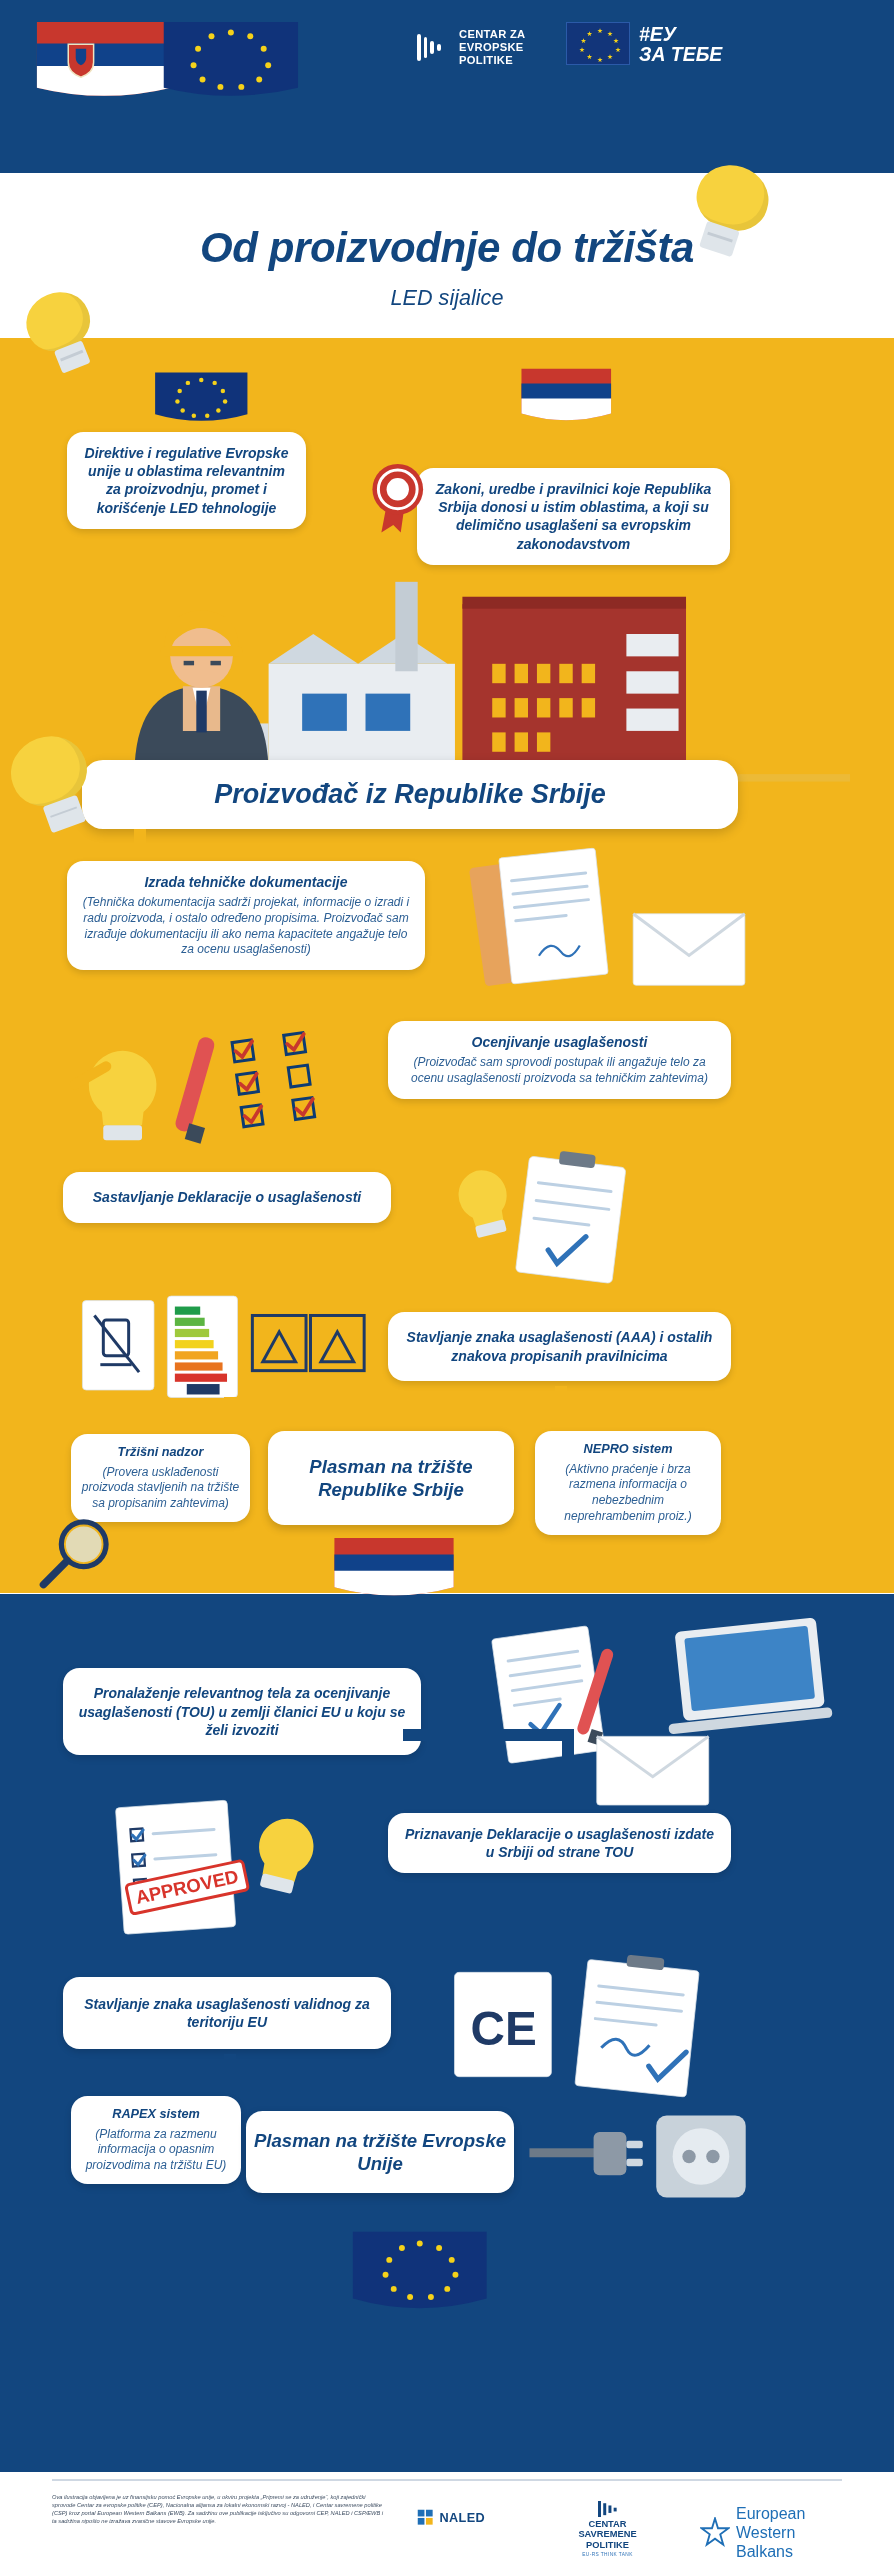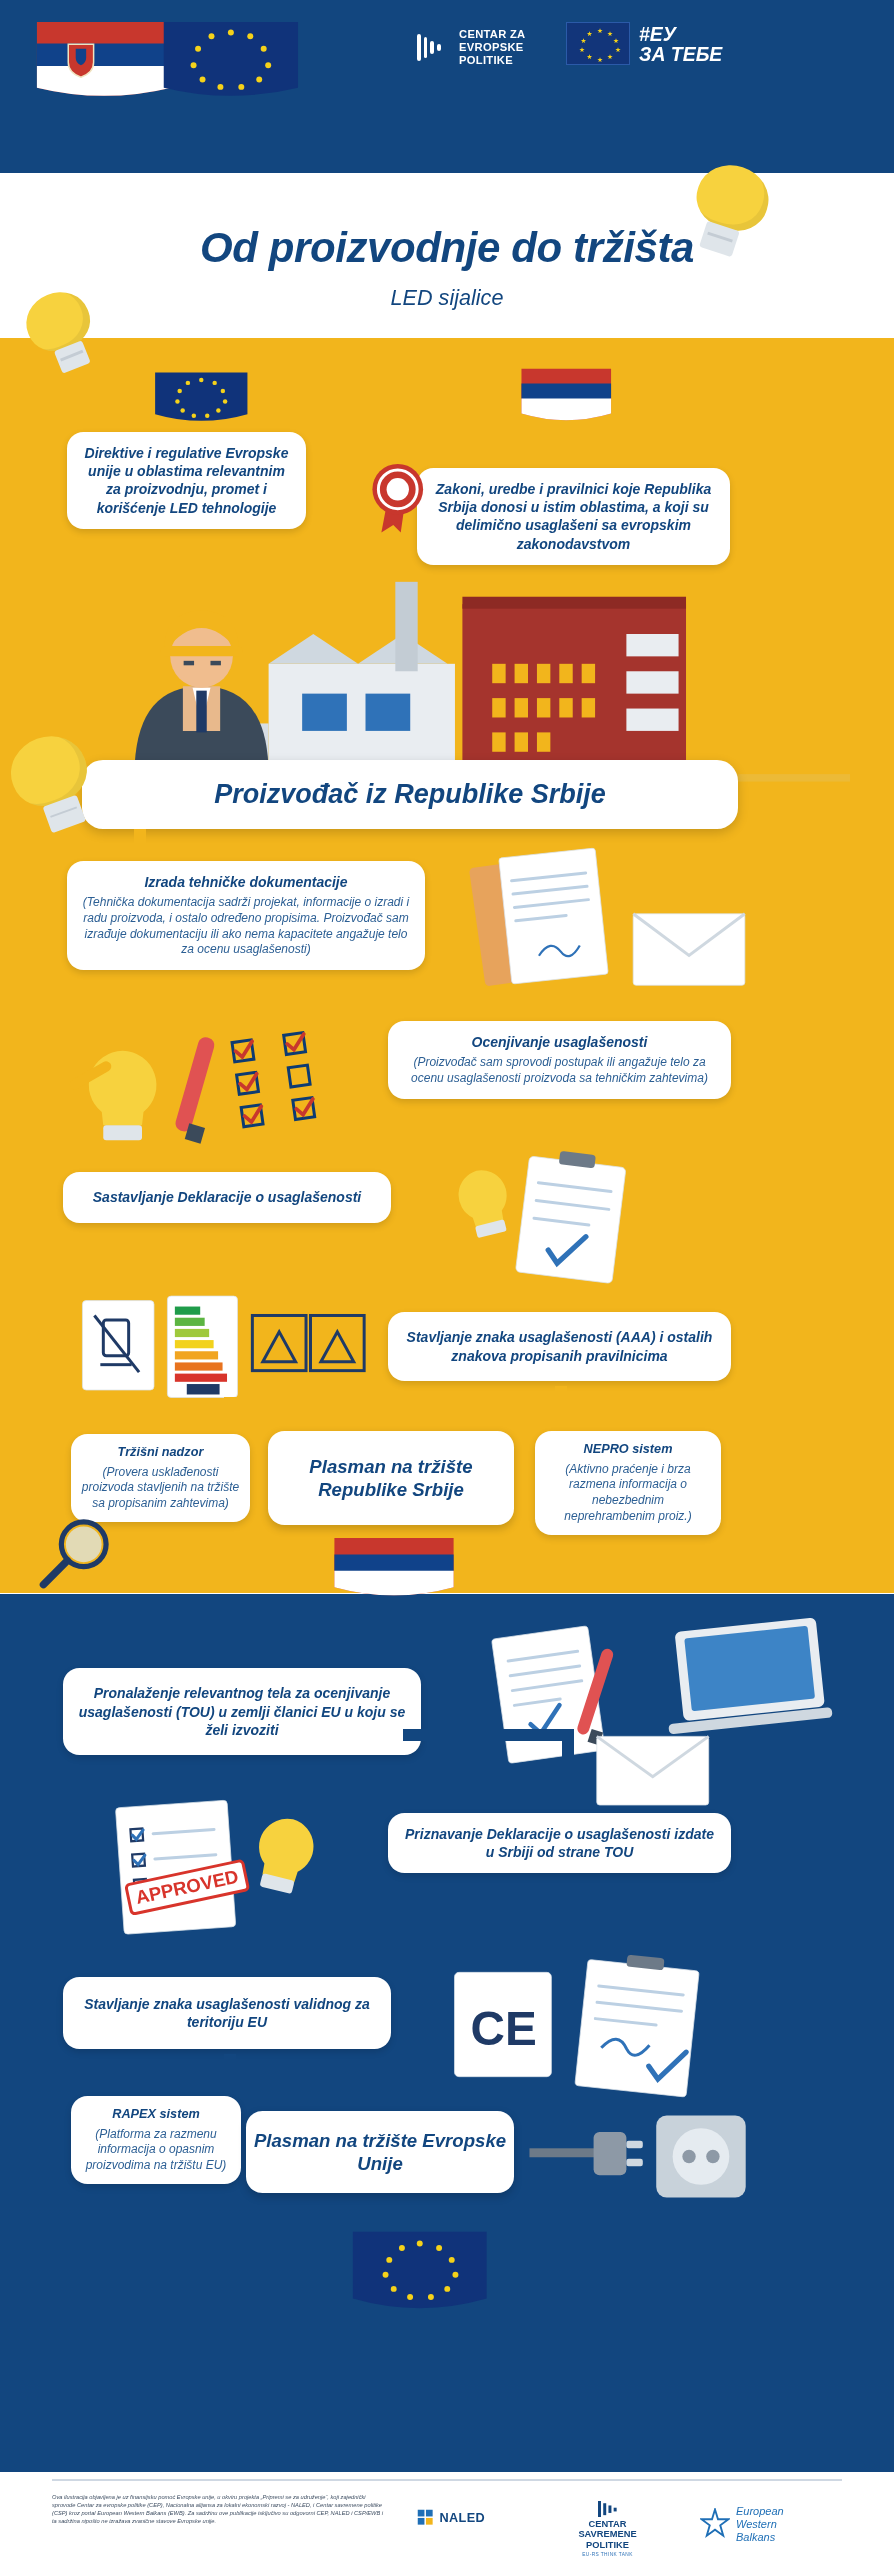--- a/index.html
+++ b/index.html
@@ -529,21 +529,21 @@
         <div>SAVREMENE</div>
         <div>POLITIKE</div>
       </div>
       <div style="color:#2f72b8;font-size:4.8px;letter-spacing:0.4px;margin-top:1.5px;">EU-RS THINK TANK</div>
     </div>
 
     <div style="position:absolute;left:283px;top:9px;display:flex;align-items:center;gap:6px;">
       <svg width="30" height="33" viewBox="0 0 40 44">
         <path d="M20 2 L24 15 L38 15 L27 23 L31 37 L20 29 L9 37 L13 23 L2 15 L16 15 Z" fill="none" stroke="#1f6fb6" stroke-width="2.5"></path>
       </svg>
-      <div style="color:#1f6fb6;font-size:11px;font-style:italic;line-height:1.18;">
+      <div style="color:#1f6fb6;font-size:16px;line-height:1.18;">
         <div>European</div>
         <div>Western</div>
         <div>Balkans</div>
       </div>
     </div>
   </div>
 
 </div>
 
 

